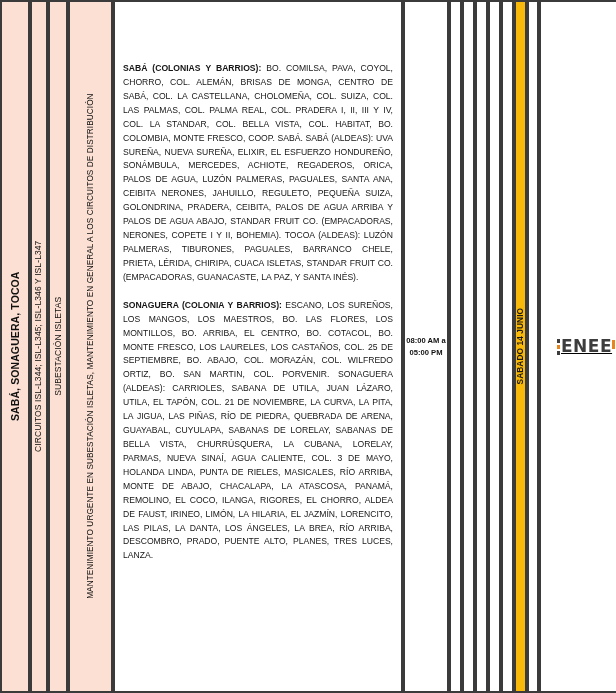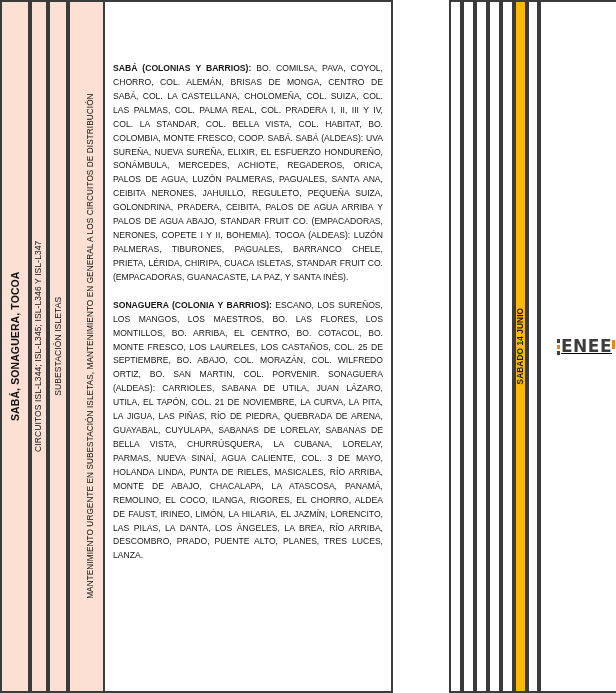--- a/index.html
+++ b/index.html
@@ -71,21 +71,21 @@
     font-size: 8.2px;
   }
   .v-yellow {
     font-weight: bold;
     font-size: 8.3px;
     color: #1a1a1a;
   }
 
   
   #desc-col {
-    left: 103px;
+    left: 113px;
     width: 290px;
   }
   .desc-inner {
     padding: 60px 8px 8px 8px;
     box-sizing: border-box;
   }
   .para {
     font-size: 8.6px;
     line-height: 1.62;
     color: #151515;
@@ -217,20 +217,26 @@
     <div class="desc-inner">
       <p class="para">
         <b>SABÁ (COLONIAS Y BARRIOS):</b><span> BO. COMILSA, PAVA, COYOL, CHORRO, COL. ALEMÁN, BRISAS DE MONGA, CENTRO DE SABÁ, COL. LA CASTELLANA, CHOLOMEÑA, COL. SUIZA, COL. LAS PALMAS, COL. PALMA REAL, COL. PRADERA I, II, III Y IV, COL. LA STANDAR, COL. BELLA VISTA, COL. HABITAT, BO. COLOMBIA, MONTE FRESCO, COOP. SABÁ. SABÁ (ALDEAS): UVA SUREÑA, NUEVA SUREÑA, ELIXIR, EL ESFUERZO HONDUREÑO, SONÁMBULA, MERCEDES, ACHIOTE, REGADEROS, ORICA, PALOS DE AGUA, LUZÓN PALMERAS, PAGUALES, SANTA ANA, CEIBITA NERONES, JAHUILLO, REGULETO, PEQUEÑA SUIZA, GOLONDRINA, PRADERA, CEIBITA, PALOS DE AGUA ARRIBA Y PALOS DE AGUA ABAJO, STANDAR FRUIT CO. (EMPACADORAS, NERONES, COPETE I Y II, BOHEMIA). TOCOA (ALDEAS): LUZÓN PALMERAS, TIBURONES, PAGUALES, BARRANCO CHELE, PRIETA, LÉRIDA, CHIRIPA, CUACA ISLETAS, STANDAR FRUIT CO. (EMPACADORAS, GUANACASTE, LA PAZ, Y SANTA INÉS).</span>
       </p>
       <p class="para">
         <b>SONAGUERA (COLONIA Y BARRIOS):</b><span> ESCANO, LOS SUREÑOS, LOS MANGOS, LOS MAESTROS, BO. LAS FLORES, LOS MONTILLOS, BO. ARRIBA, EL CENTRO, BO. COTACOL, BO. MONTE FRESCO, LOS LAURELES, LOS CASTAÑOS, COL. 25 DE SEPTIEMBRE, BO. ABAJO, COL. MORAZÁN, COL. WILFREDO ORTIZ, BO. SAN MARTIN, COL. PORVENIR. SONAGUERA (ALDEAS): CARRIOLES, SABANA DE UTILA, JUAN LÁZARO, UTILA, EL TAPÓN, COL. 21 DE NOVIEMBRE, LA CURVA, LA PITA, LA JIGUA, LAS PIÑAS, RÍO DE PIEDRA, QUEBRADA DE ARENA, GUAYABAL, CUYULAPA, SABANAS DE LORELAY, SABANAS DE BELLA VISTA, CHURRÚSQUERA, LA CUBANA, LORELAY, PARMAS, NUEVA SINAÍ, AGUA CALIENTE, COL. 3 DE MAYO, HOLANDA LINDA, PUNTA DE RIELES, MASICALES, RÍO ARRIBA, MONTE DE ABAJO, CHACALAPA, LA ATASCOSA, PANAMÁ, REMOLINO, EL COCO, ILANGA, RIGORES, EL CHORRO, ALDEA DE FAUST, IRINEO, LIMÓN, LA HILARIA, EL JAZMÍN, LORENCITO, LAS PILAS, LA DANTA, LOS ÁNGELES, LA BREA, RÍO ARRIBA, DESCOMBRO, PRADO, PUENTE ALTO, PLANES, TRES LUCES, LANZA.</span>
       </p>
     </div>
   </div>
 
+  <div class="cell white" id="time-col">
+    <div class="time-inner">
+      <span class="time-line">08:00 AM a</span>
+      <span class="time-line">05:00 PM</span>
+    </div>
+  </div>
 
   <div class="cell white" style="left:449px; width:13px;"></div>
   <div class="cell white" style="left:462px; width:13px;"></div>
   <div class="cell white" style="left:475px; width:13px;"></div>
   <div class="cell white" style="left:488px; width:13px;"></div>
   <div class="cell white" style="left:501px; width:13px;"></div>
 
   <div class="cell yellow" style="left:514px; width:13px;">
     <div class="vwrap">
       <span class="vtext v-yellow">SÁBADO 14 JUNIO</span>

